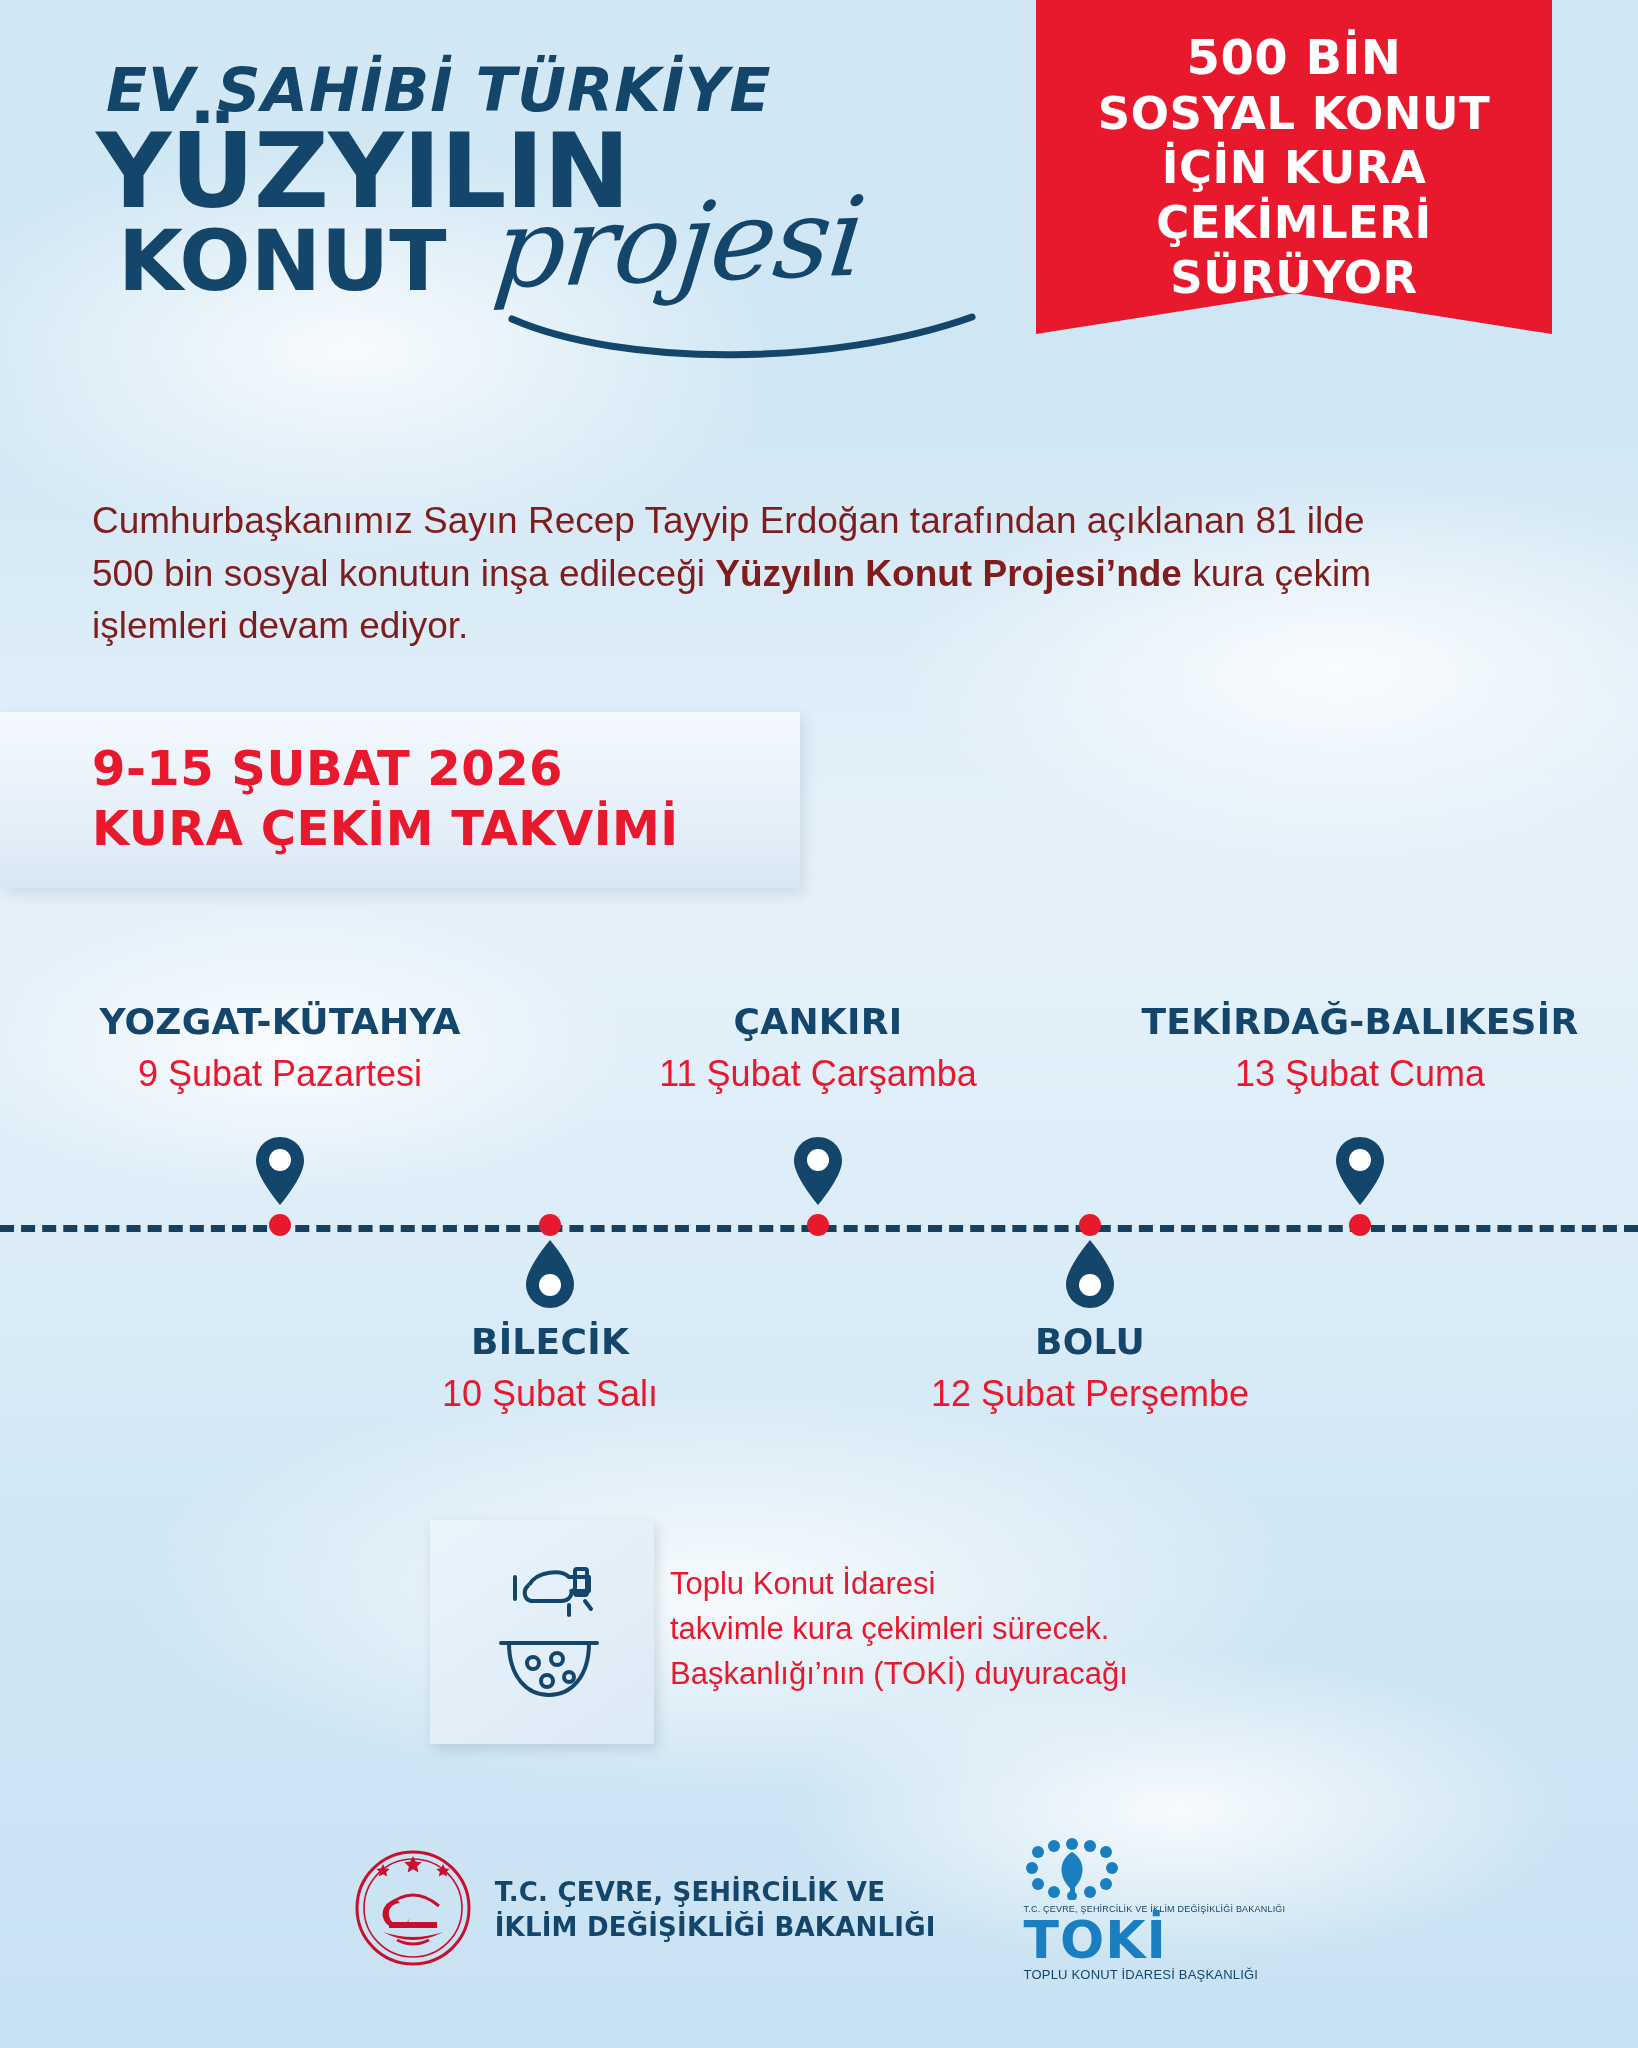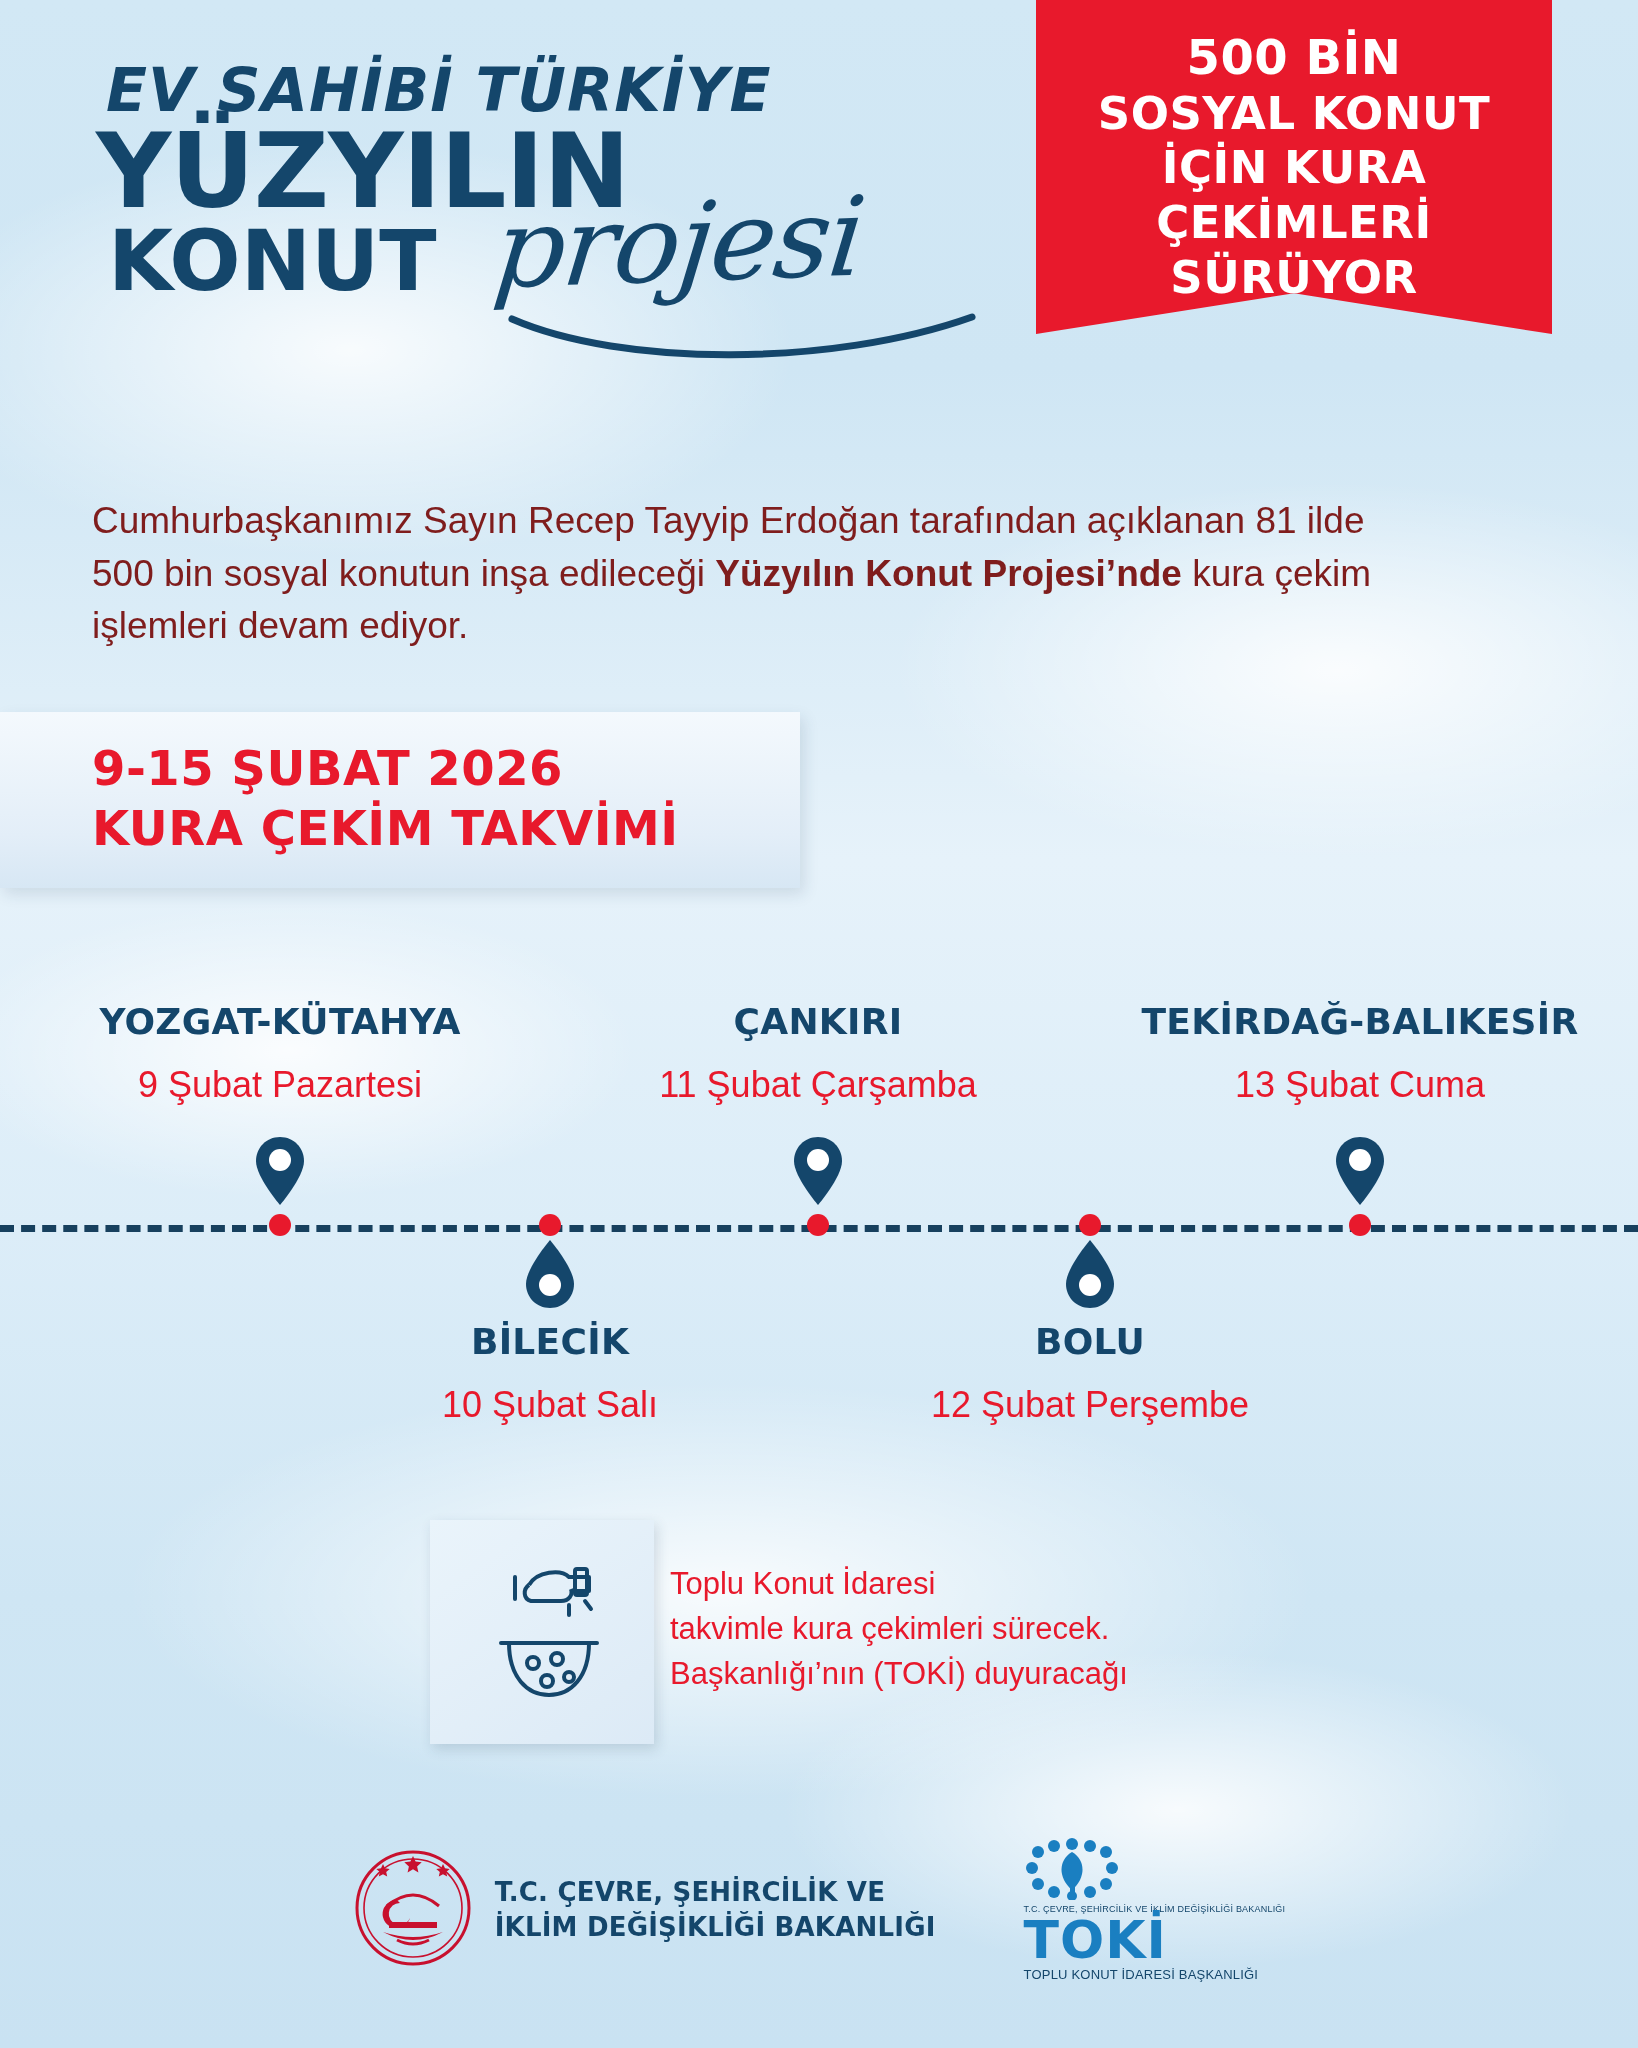--- a/index.html
+++ b/index.html
@@ -66,21 +66,21 @@
     margin-top: -8px;
   }
   .title-line3 {
     font-family: "DejaVu Sans", sans-serif;
     font-weight: bold;
     font-size: 84px;
     letter-spacing: 0px;
     color: #14466b;
     line-height: 1;
     position: absolute;
-    left: 12px;
+    left: 22px;
     top: 6px;
   }
   .title-script {
     position: absolute;
     left: 400px;
     top: -34px;
     font-family: "DejaVu Serif", serif;
     font-style: italic;
     font-size: 110px;
     color: #14466b;
@@ -194,21 +194,21 @@
     font-weight: bold;
     font-size: 36px;
     color: #14466b;
     letter-spacing: 0.3px;
     line-height: 1.2;
   }
   .tl-label .day {
     font-size: 36px;
     color: #e8192c;
     line-height: 1.3;
-    margin-top: 19px;
+    margin-top: 8px;
   }
   .tl-label.above { top: 40px; }
   .tl-label.below { top: 360px; }
 
   
   .note {
     position: absolute;
     left: 430px;
     top: 1520px;
     width: 900px;

